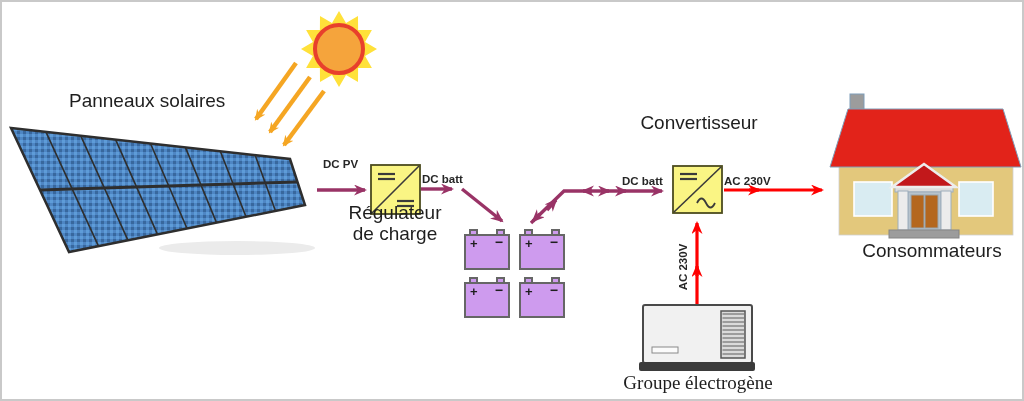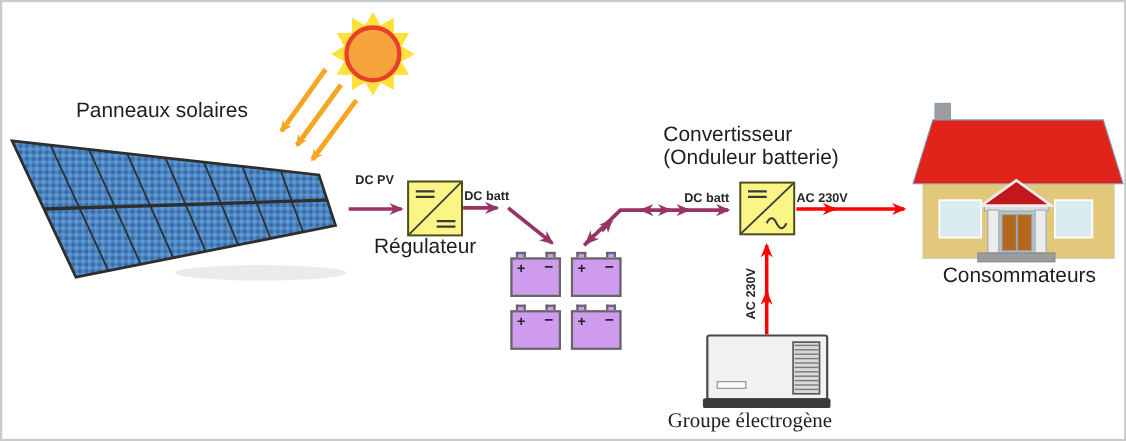--- a/index.html
+++ b/index.html
@@ -3,21 +3,21 @@
 <meta charset="utf-8">
 <style>
   html,body{margin:0;padding:0;background:#fff;}
   .canvas{
     position:relative;width:1024px;height:401px;box-sizing:border-box;
     background:#ffffff;border:2px solid #c9c9c9;overflow:hidden;
     font-family:"Liberation Sans",sans-serif;
   }
   svg.layer{position:absolute;left:0;top:0;}
   .lbl{position:absolute;color:#1e1e1e;font-size:19px;line-height:21px;white-space:nowrap;}
-  .lbl.center{}
+  .lbl.center{text-align:center;}
   .wlbl{position:absolute;color:#262626;font-size:11.5px;font-weight:700;white-space:nowrap;}
   .wlbl.vertical{width:50px;text-align:center;transform:rotate(-90deg);transform-origin:center center;}
   .battery{position:absolute;width:46px;height:36px;background:#CE9BEE;border:2px solid #666;box-sizing:border-box;}
   .battery .tab{position:absolute;top:-7px;width:9px;height:5px;background:#CE9BEE;border:2px solid #666;border-bottom:none;box-sizing:border-box;}
   .battery .tab.t1{left:3px;}
   .battery .tab.t2{right:3px;}
   .battery .plus{position:absolute;left:4px;top:0;font-size:13px;font-weight:700;color:#1e1e1e;}
   .battery .minus{position:absolute;right:5px;top:-2px;font-size:14px;font-weight:700;color:#1e1e1e;}
 </style>
 </head>
@@ -170,27 +170,27 @@
   </div>
   <div class="battery" style="left:517px;top:280px;">
     <span class="tab t1"></span>
     <span class="tab t2"></span>
     <span class="plus">+</span>
     <span class="minus">−</span>
   </div>
 
   <div class="lbl" style="left:57px;top:88px;margin-left:10px;">Panneaux solaires</div>
 
-  <div class="lbl center" style="left:338px;top:212px;width:110px;">
+  <div class="lbl center" style="left:338px;top:200px;width:110px;">
     <div>Régulateur</div>
+    <div>de charge</div>
   </div>
 
   <div class="lbl center" style="left:601px;top:110px;width:192px;">
     <div>Convertisseur</div>
-    <div>(Onduleur batterie)</div>
   </div>
 
   <div class="lbl center" style="left:605px;top:370px;width:182px;font-family:Liberation Serif, serif;">Groupe électrogène</div>
 
   <div class="lbl center" style="left:855px;top:238px;width:150px;">Consommateurs</div>
 
   <div class="wlbl" style="left:321px;top:156px;">DC PV</div>
   <div class="wlbl" style="left:420px;top:171px;">DC batt</div>
   <div class="wlbl" style="left:620px;top:173px;">DC batt</div>
   <div class="wlbl" style="left:722px;top:173px;">AC 230V</div>

